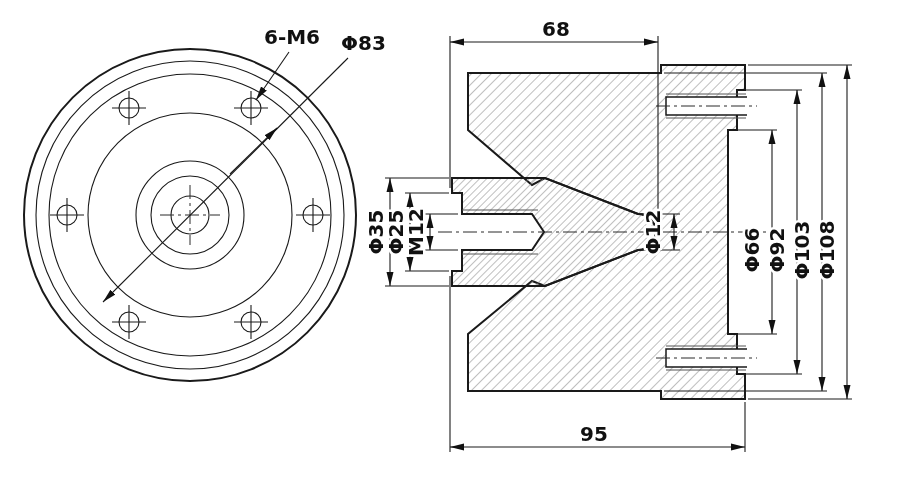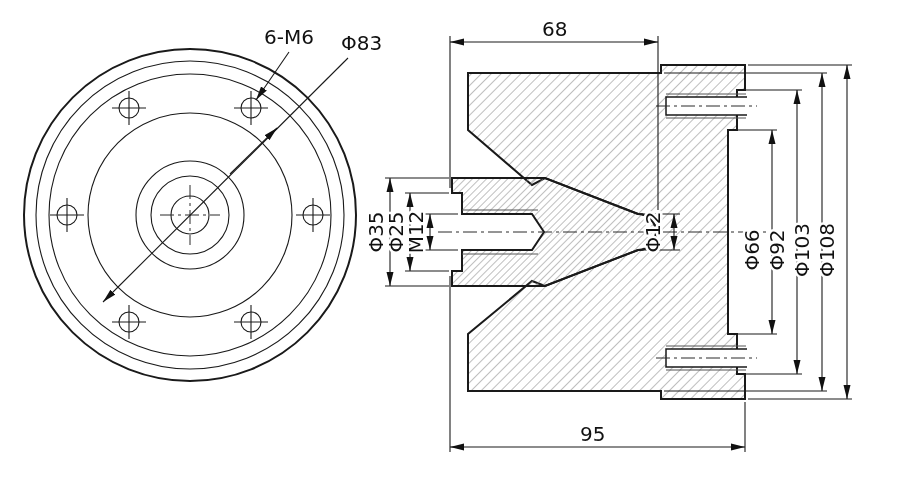--- a/index.html
+++ b/index.html
@@ -1,16 +1,16 @@
 <!DOCTYPE html>
 <html><head>
 <meta charset="utf-8">
 <style>
   html,body{margin:0;padding:0;background:#ffffff;}
-  .canvas{width:879px;height:484px;background:#ffffff;position:relative;overflow:hidden;}
+  .canvas{width:879px;height:484px;background:#ffffff;position:relative;overflow:hidden;font-weight:bold;}
   svg{display:block;}
   .obj{stroke:#1a1a1a;stroke-width:2;fill:none;stroke-linejoin:miter;}
   .thin{stroke:#1a1a1a;stroke-width:1.1;fill:none;}
   .thread{stroke:#555;stroke-width:1;fill:none;}
   .cl{stroke:#2a2a2a;stroke-width:1;fill:none;stroke-dasharray:14 4 3 4;}
   .lbl{font-family:"DejaVu Sans",sans-serif;font-size:20px;fill:#111;
        paint-order:stroke;stroke:#ffffff;stroke-width:5px;stroke-linejoin:round;}
 </style>
 </head>
 <body>

